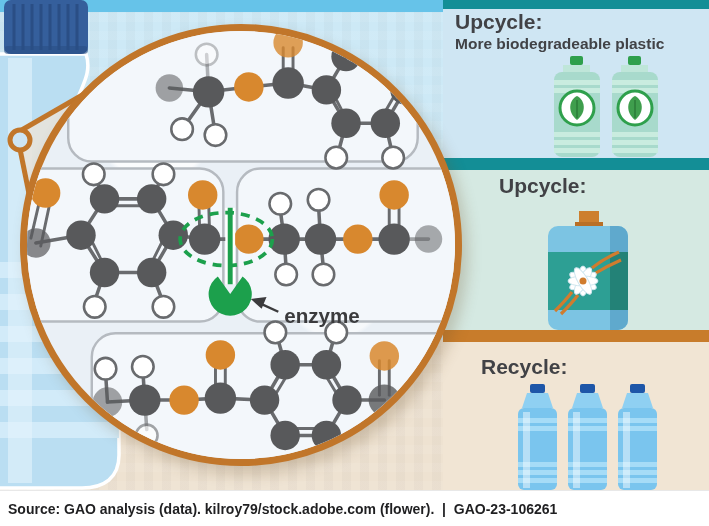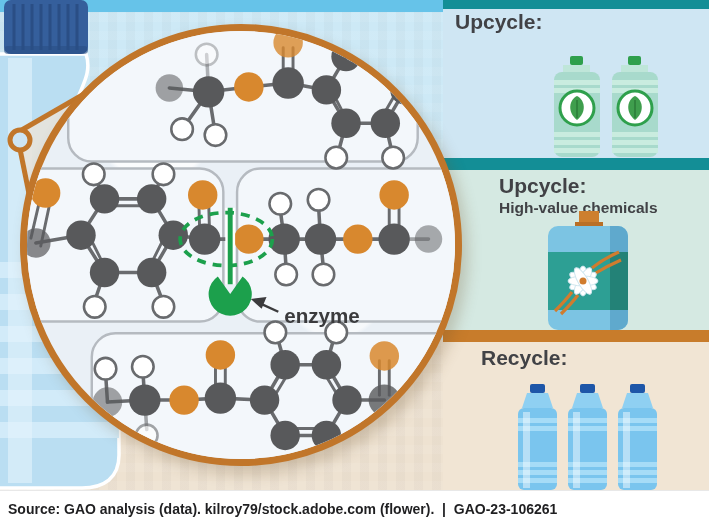--- a/index.html
+++ b/index.html
@@ -23,21 +23,21 @@
   .panel1 .topbar{position:absolute;left:0;top:0;width:266px;height:9px;background:var(--teal_bar);}
   .panel2{top:170px;height:160px;background:var(--panel2_bg);}
   .panel3{top:342px;height:148px;background:var(--panel3_bg);}
   .divider{position:absolute;left:443px;width:266px;height:12px;}
   .divider.teal{top:158px;background:var(--teal_bar);}
   .divider.orange{top:330px;background:var(--orange_bar);}
   .panel h2{margin:0;font-size:21px;line-height:1.05;font-weight:bold;color:var(--heading_text);}
   .panel p{margin:2px 0 0 0;font-size:15.5px;line-height:1.18;font-weight:bold;color:var(--heading_text);}
   .panel1 .txt{position:absolute;left:12px;top:11px;width:210px;}
   .panel2 .txt{position:absolute;left:56px;top:5px;width:205px;}
-  .panel3 .txt{position:absolute;left:38px;top:5px;width:215px;}
+  .panel3 .txt{position:absolute;left:38px;top:14px;width:215px;}
   .p1-art{position:absolute;left:107px;top:56px;}
   .p2-art{position:absolute;left:99px;top:40px;}
   .p3-art{position:absolute;left:72px;top:42px;}
   
   .circle{
     position:absolute;left:20px;top:24px;width:442px;height:442px;border-radius:50%;
     border:7px solid var(--ring_orange);
     background:
       radial-gradient(circle at 30% 22%, rgba(255,255,255,.8) 0 55px, rgba(255,255,255,0) 60px),
       radial-gradient(circle at 72% 60%, rgba(255,255,255,.6) 0 48px, rgba(255,255,255,0) 52px),
@@ -110,20 +110,21 @@
     <polygon points="20,131 150,56 257,245 48,288 20,149" fill="#e7e3db" opacity="0.9"></polygon>
     <line x1="20" y1="131" x2="150" y2="56" stroke="var(--ring_orange)" stroke-width="5"></line>
     <line x1="20" y1="149" x2="48" y2="288" stroke="var(--ring_orange)" stroke-width="5"></line>
     <circle cx="20" cy="140" r="10" fill="#cde5f4" stroke="var(--ring_orange)" stroke-width="5"></circle>
   </svg>
 
   <div class="panel panel1 tex">
     <div class="topbar"></div>
     <div class="txt">
       <h2>Upcycle:</h2>
+      <p>More biodegradeable plastic</p>
     </div>
     <svg class="p1-art" width="112" height="101" viewBox="0 0 112 101">
       <g>
         <rect x="20" y="0" width="13" height="9" rx="2" fill="#2fa04c"></rect>
         <rect x="13" y="9" width="27" height="8" fill="#bfe6d9"></rect>
         <rect x="4" y="16" width="46" height="85" rx="8" fill="#a8dacc"></rect>
         <rect x="4" y="24" width="46" height="5" fill="#c9ecdf"></rect>
         <rect x="4" y="32" width="46" height="5" fill="#c9ecdf"></rect>
         <rect x="4" y="76" width="46" height="5" fill="#c9ecdf"></rect>
         <rect x="4" y="84" width="46" height="5" fill="#c9ecdf"></rect>
@@ -146,21 +147,20 @@
         <line x1="27" y1="44" x2="27" y2="62" stroke="#2c7d3a" stroke-width="1.6"></line>
       </g>
     </svg>
   </div>
 
   <div class="divider teal"></div>
 
   <div class="panel panel2 tex">
     <div class="txt">
       <h2>Upcycle:</h2>
-      <p>High-value chemicals</p>
     </div>
     <svg class="p2-art" width="92" height="120" viewBox="0 0 92 120">
       <defs>
           <clipPath id="jugclip">
             <rect x="6" y="16" width="80" height="104" rx="10"></rect>
           </clipPath>
         </defs>
       <rect x="37" y="1" width="20" height="13" fill="#cd7f2e"></rect>
       <rect x="33" y="12" width="28" height="6" fill="#b96f26"></rect>
       <rect x="6" y="16" width="80" height="104" rx="10" fill="#7cc4e3"></rect>

